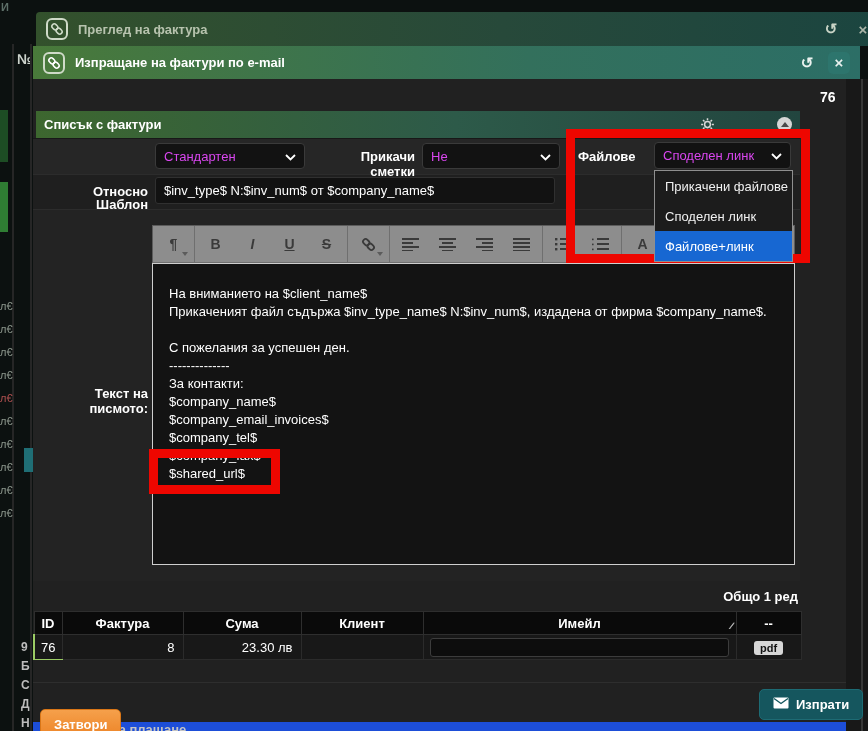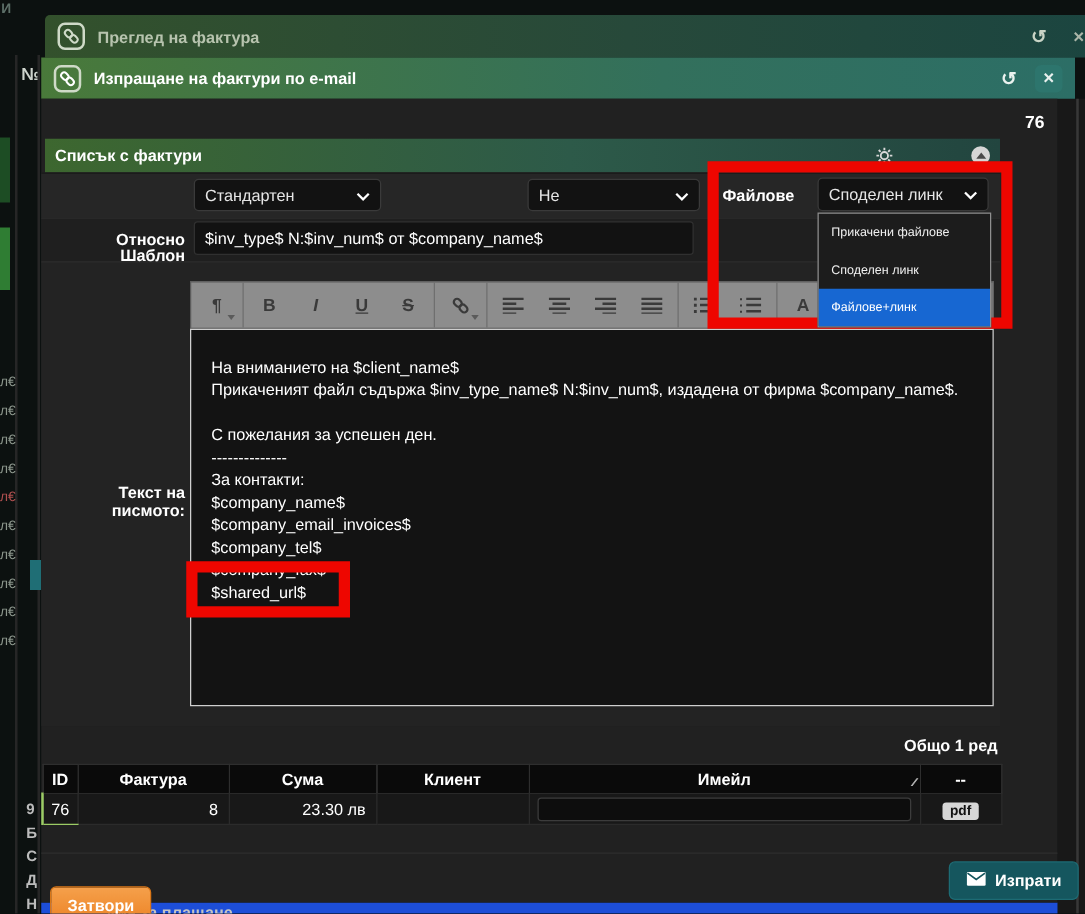--- a/index.html
+++ b/index.html
@@ -38,30 +38,30 @@
   .collapse-circle { width:15px; height:15px; border-radius:50%; background:#d6d6d6;
     display:flex; align-items:center; justify-content:center; }
   .collapse-circle .tri { width:0; height:0; border-left:4px solid transparent;
     border-right:4px solid transparent; border-bottom:5px solid #4a4a4a; margin-top:-1px; }
 
   .form-row1 { background:#262626; border-top:1px solid #181818; }
   .form-row2 { background:#1f1f1f; border-top:1px solid #2c2c2c; }
   .form-area { background:#232323; border-top:1px solid #2c2c2c; }
 
   .f-label { color:#ffffff; font-weight:bold; font-size:13px; text-align:right; }
-  .sel { background:#121212; border:1px solid #3a3a3a; border-radius:4px; color:#e5e5e5;
+  .sel { background:#121212; border:1px solid #3a3a3a; border-radius:4px; color:#d946ef;
     font-size:13px; display:flex; align-items:center; padding:0 8px; cursor:pointer; }
   .sel .sel-val { flex:1; white-space:nowrap; overflow:hidden; }
   .txt-input { background:#121212; border:1px solid #303030; border-radius:3px; color:#fff;
     font-size:13px; padding:0 8px; display:flex; align-items:center; white-space:nowrap; overflow:hidden; }
 
   
   .dd-list { background:#1c1c1c; border:1px solid #8f8f8f; z-index:50; }
   .dd-item { height:30px; display:flex; align-items:center; padding:0 10px; color:#f0f0f0;
-    font-size:10px; cursor:pointer; white-space:nowrap; }
+    font-size:13px; cursor:pointer; white-space:nowrap; }
   .dd-item.sel-on { background:#1767d2; color:#fff; }
 
   
   .ed-toolbar { background:#8d8d8d; border:1px solid #5c5c5c; border-bottom:1px solid #707070;
     display:flex; align-items:stretch; }
   .tb-group { display:flex; align-items:center; padding:0 2px; border-right:1px solid #6f6f6f; }
   .tb-group:last-child { border-right:none; }
   .tb-btn { width:37px; height:100%; display:flex; align-items:center; justify-content:center;
     color:#3a3a3a; font-size:14px; font-weight:bold; cursor:pointer; position:relative; }
   .tb-btn svg { display:block; }
@@ -196,20 +196,21 @@
   <span class="abs f-label" style="left:40px; top:149px; width:108px;margin-top:48px;">Шаблон</span>
   <div class="abs sel" style="left:155px; top:143px; width:150px; height:26px;">
     <span class="sel-val">Стандартен</span>
     <span>
       <svg width="11" height="7" viewBox="0 0 11 7">
           <path d="M1 1l4.5 4.5L10 1" fill="none" stroke="#fff" stroke-width="1.8"></path>
         </svg>
     </span>
   </div>
 
+  <span class="abs f-label" style="left:315px; top:149px; width:100px;">Прикачи сметки</span>
   <div class="abs sel" style="left:422px; top:143px; width:138px; height:26px;">
     <span class="sel-val">Не</span>
     <span>
       <svg width="11" height="7" viewBox="0 0 11 7">
           <path d="M1 1l4.5 4.5L10 1" fill="none" stroke="#fff" stroke-width="1.8"></path>
         </svg>
     </span>
   </div>
 
   <span class="abs f-label" style="left:578px; top:149px; width:62px; text-align:left;">Файлове</span>

